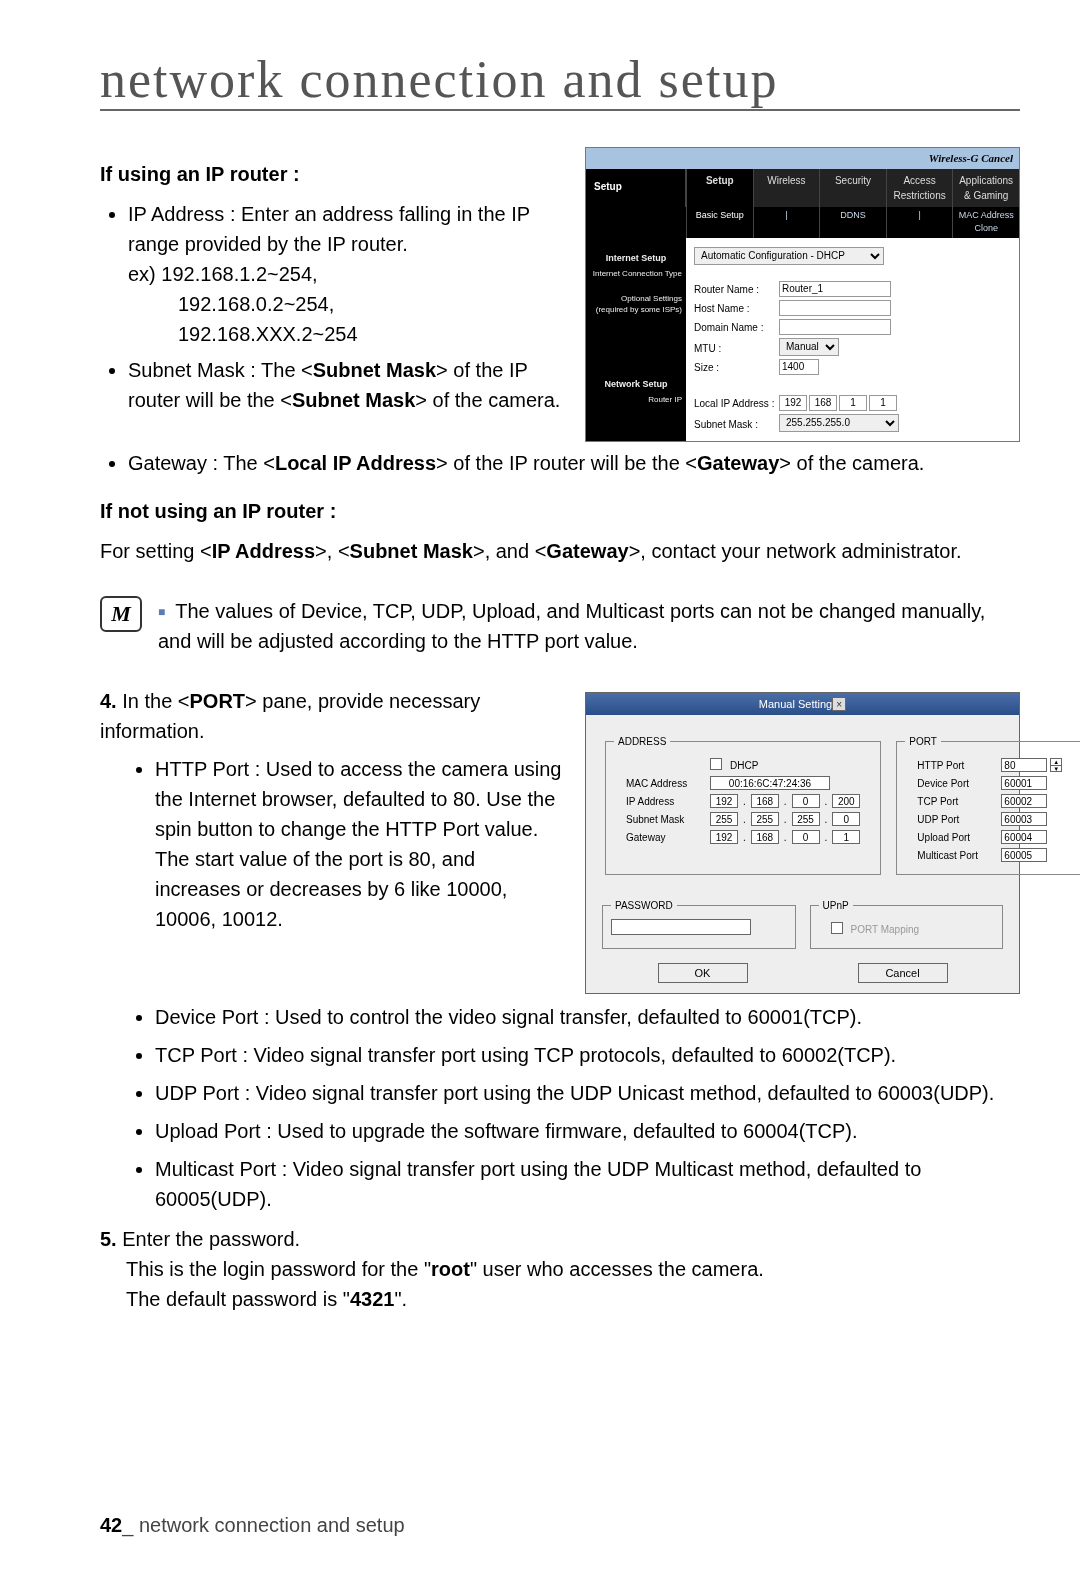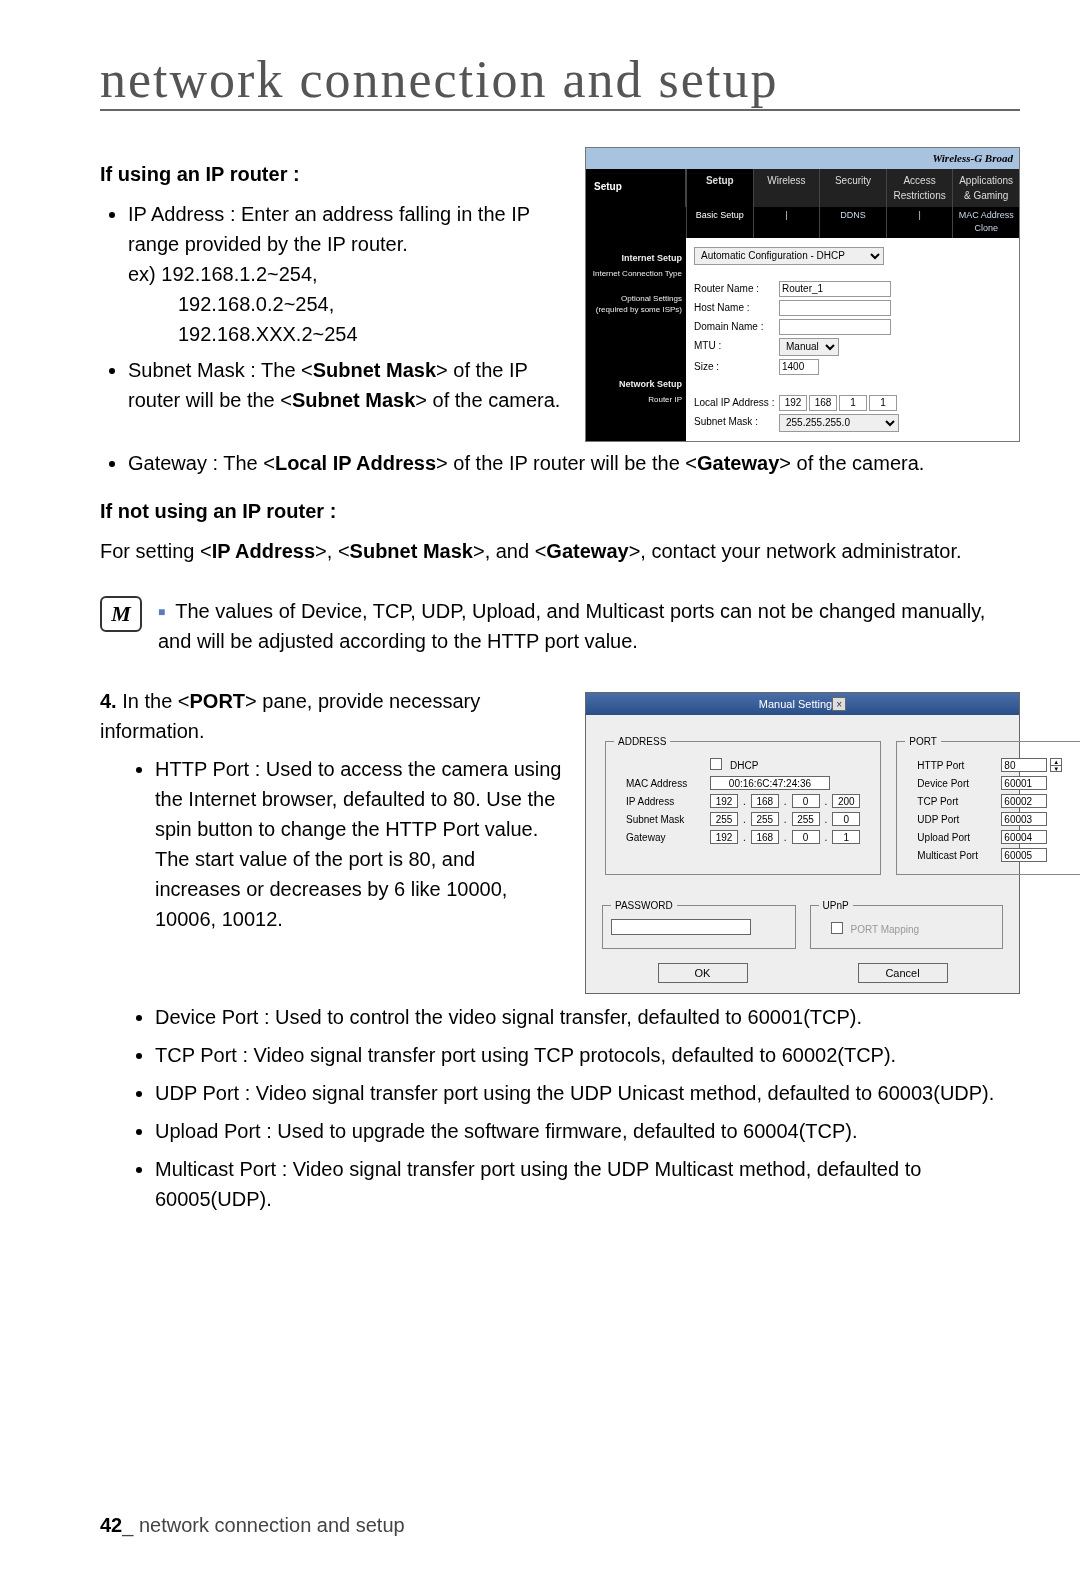--- a/index.html
+++ b/index.html
@@ -72,24 +72,24 @@
   .router-body { display: flex; }
   .router-side {
     width: 100px;
     background: #000;
     color: #eee;
     font-size: 8px;
     text-align: right;
     padding: 6px 4px;
     line-height: 1.4;
   }
-  .router-side .sec { font-weight: bold; margin-top: 8px; font-size: 9px; }
+  .router-side .sec { font-weight: bold; margin-top: 8px; font-size: 9px; text-align: center; }
   .router-side .sm { margin-top: 4px; }
   .router-form { flex: 1; padding: 6px 8px; }
-  .router-row { display: flex; align-items: flex-start; margin: 3px 0; font-size: 10px; }
+  .router-row { display: flex; align-items: flex-end; margin: 3px 0; font-size: 10px; }
   .router-row .lbl { width: 85px; }
   .router-row input, .router-row select {
     font-size: 10px;
     height: 16px;
     border: 1px solid #999;
     padding: 0 2px;
     margin-right: 2px;
   }
   .router-row select { height: 18px; }
   .oct { width: 28px; text-align: center; }
@@ -188,21 +188,21 @@
           <div class="indent">192.168.0.2~254,</div>
           <div class="indent">192.168.XXX.2~254</div>
         </li>
         <li>
           <span>Subnet Mask : The &lt;</span><b>Subnet Mask</b><span>&gt; of the IP router will be the &lt;</span><b>Subnet Mask</b><span>&gt; of the camera.</span>
         </li>
       </ul>
     </div>
 
     <div class="router-shot">
-      <div class="router-top">Wireless-G Broad</div>
+      <div class="router-top">Wireless-G Cancel</div>
       <div class="router-nav">
         <div class="router-nav-setup">Setup</div>
         <div class="router-tabs">
           <div style="background:#000;font-weight:bold;">Setup</div>
           <div>Wireless</div>
           <div>Security</div>
           <div>Access Restrictions</div>
           <div>Applications &amp; Gaming</div>
         </div>
       </div>
@@ -395,18 +395,26 @@
   </div>
 
   <ul class="sub">
     <li>Device Port : Used to control the video signal transfer, defaulted to 60001(TCP).</li>
     <li>TCP Port : Video signal transfer port using TCP protocols, defaulted to 60002(TCP).</li>
     <li>UDP Port : Video signal transfer port using the UDP Unicast method, defaulted to 60003(UDP).</li>
     <li>Upload Port : Used to upgrade the software firmware, defaulted to 60004(TCP).</li>
     <li>Multicast Port : Video signal transfer port using the UDP Multicast method, defaulted to 60005(UDP).</li>
   </ul>
 
+  <div style="margin-top:10px;">
+    <b>5.</b>
+    <span>Enter the password.</span><br>
+    <span style="margin-left:26px; display:inline-block;">
+      <span>This is the login password for the "</span><b>root</b><span>" user who accesses the camera.</span><br>
+      <span>The default password is "</span><b>4321</b><span>".</span>
+    </span>
+  </div>
 
 </div>
 
 <div class="footer">
   <span class="pn">42</span><span>_</span><span> network connection and setup</span>
 </div>
 
 </body></html>

